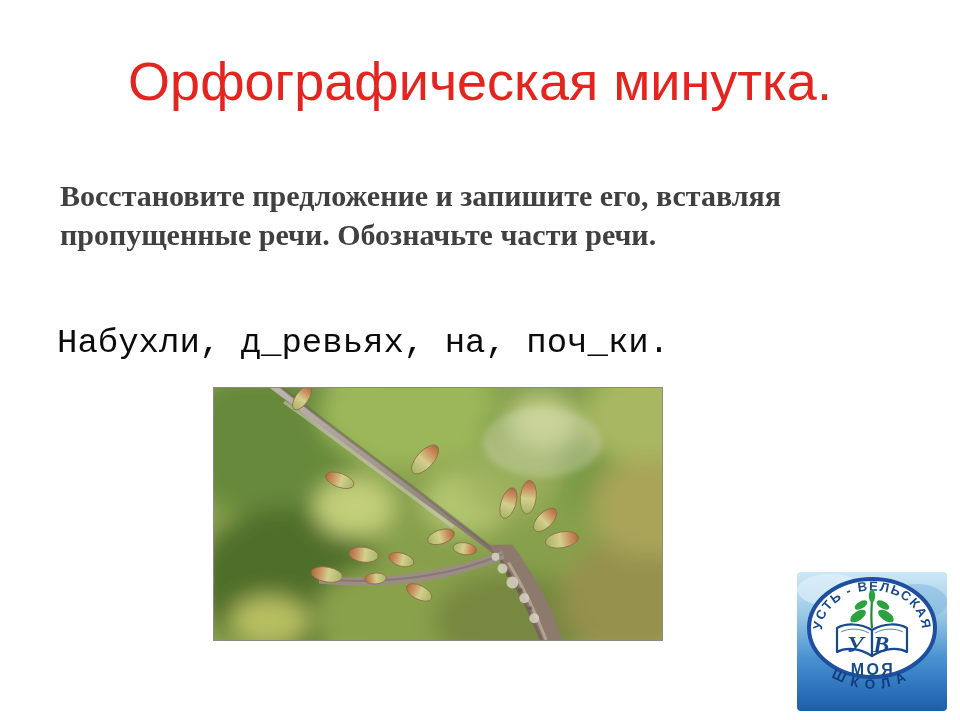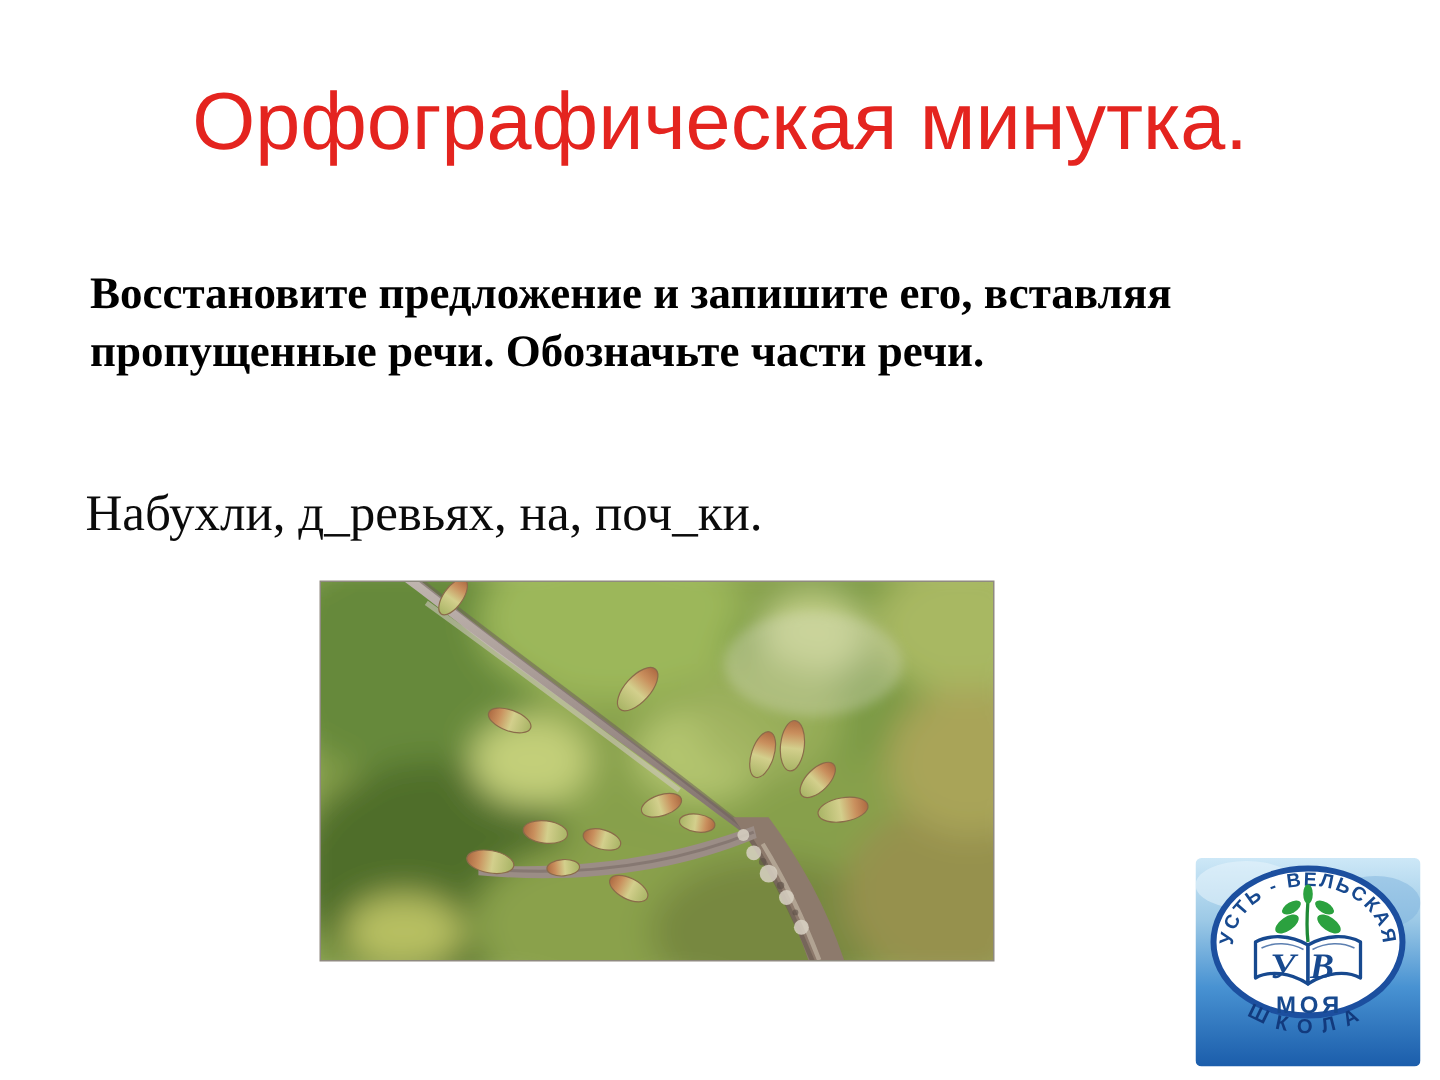--- a/index.html
+++ b/index.html
@@ -33,21 +33,21 @@
     font-size: 30px;
     line-height: 39px;
     white-space: nowrap;
   }
   .instruction span { display: block; }
 
   .exercise {
     position: absolute;
     left: 57px; top: 324px;
     margin: 0;
-    font-family: Liberation Serif, serif;
+    font-family: Liberation Mono, monospace;
     font-size: 34px;
     color: #0b0b0b;
     white-space: nowrap;
   }
 
   .photo-frame {
     position: absolute;
     left: 213px; top: 387px;
     width: 450px; height: 254px;
     border: 1px solid #8f8a80;
@@ -63,21 +63,21 @@
   }
   .logo-badge svg { display: block; }
 </style>
 </head>
 <body>
 
 <div class="slide">
 
   <h1 class="title" style="color:#e4241f">Орфографическая минутка.</h1>
 
-  <p class="instruction" style="color:#000000">
+  <p class="instruction" style="color:#404040">
     <span>Восстановите предложение и запишите его, вставляя</span>
     <span>пропущенные речи. Обозначьте части речи.</span>
   </p>
 
   <p class="exercise">Набухли, д_ревьях, на, поч_ки.</p>
 
   <div class="photo-frame">
     <svg width="448" height="252" viewBox="0 0 450 254" xmlns="http://www.w3.org/2000/svg">
       <defs>
         <filter id="bgBlur" x="-20%" y="-20%" width="140%" height="140%">

